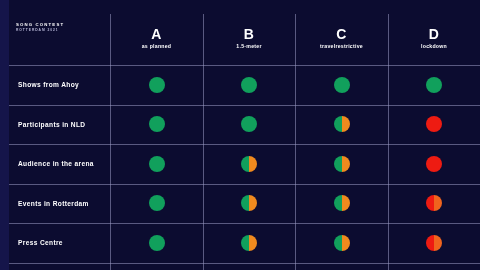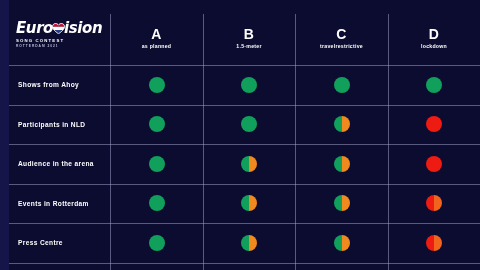--- a/index.html
+++ b/index.html
@@ -142,37 +142,20 @@
   .dot .half.r { right: 0; }
 </style>
 </head>
 <body>
 
 <div id="stage">
 
   <div id="left-band"></div>
 
   <div id="logo-block">
-    <div id="logo-wordmark">
-      <span>Euro</span><span class="heart-slot">
-        <svg viewBox="0 0 26 22" width="13" height="11" aria-hidden="true">
-          <defs>
-            <clipPath id="hc">
-              <path d="M13 21.5C13 21.5 1 14.2 1 7.2 1 3.4 3.9 1 7.1 1 9.6 1 11.8 2.3 13 4.3 14.2 2.3 16.4 1 18.9 1 22.1 1 25 3.4 25 7.2c0 7-12 14.3-12 14.3z"></path>
-            </clipPath>
-          </defs>
-          <g clip-path="url(#hc)">
-            <rect x="0" y="0" width="26" height="7.5" fill="#c8102e"></rect>
-            <rect x="0" y="7.5" width="26" height="7" fill="#ffffff"></rect>
-            <rect x="0" y="14.5" width="26" height="8" fill="#1d3c8f"></rect>
-          </g>
-          <path d="M13 21.5C13 21.5 1 14.2 1 7.2 1 3.4 3.9 1 7.1 1 9.6 1 11.8 2.3 13 4.3 14.2 2.3 16.4 1 18.9 1 22.1 1 25 3.4 25 7.2c0 7-12 14.3-12 14.3z" fill="none" stroke="#ffffff" stroke-width="2"></path>
-        </svg>
-      </span><span>ision</span>
-    </div>
     <div id="logo-subline">SONG CONTEST</div>
     <div id="logo-subline2">ROTTERDAM 2021</div>
   </div>
 
   <div id="grid">
       <div class="hline" style="top: 65px;"></div>
       <div class="hline" style="top: 104.5px;"></div>
       <div class="hline" style="top: 144px;"></div>
       <div class="hline" style="top: 183.5px;"></div>
       <div class="hline" style="top: 223px;"></div>

